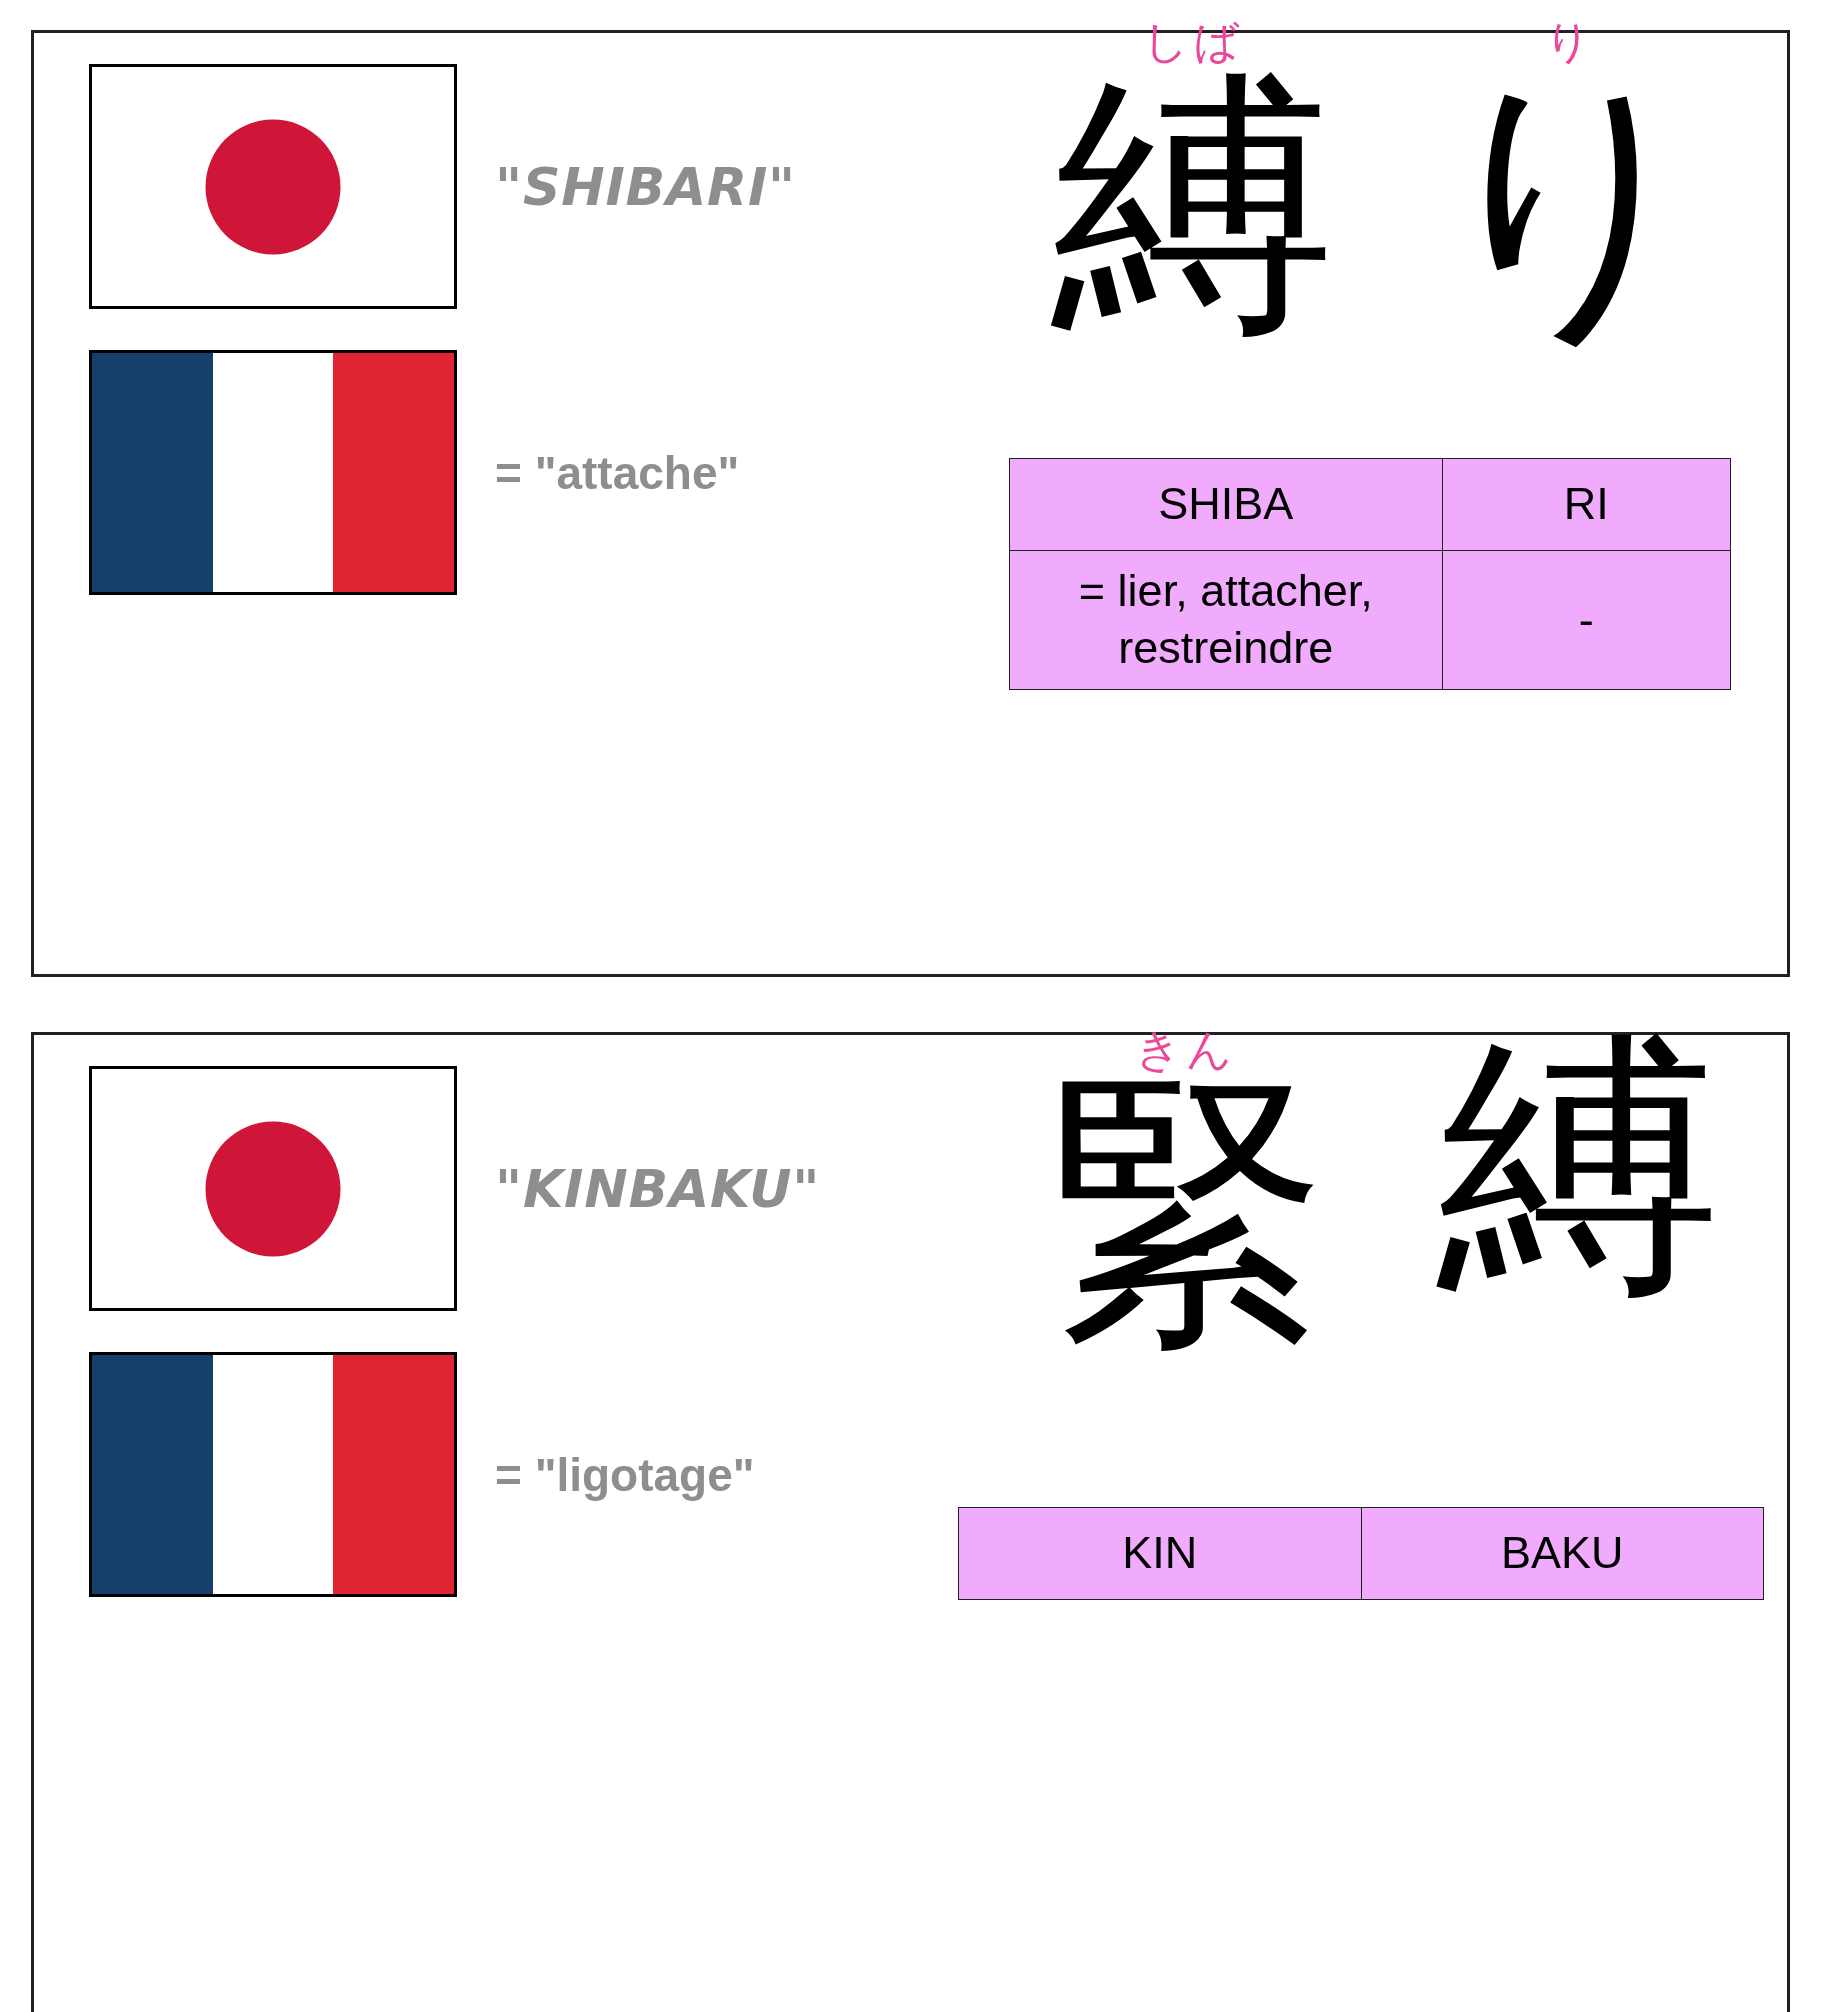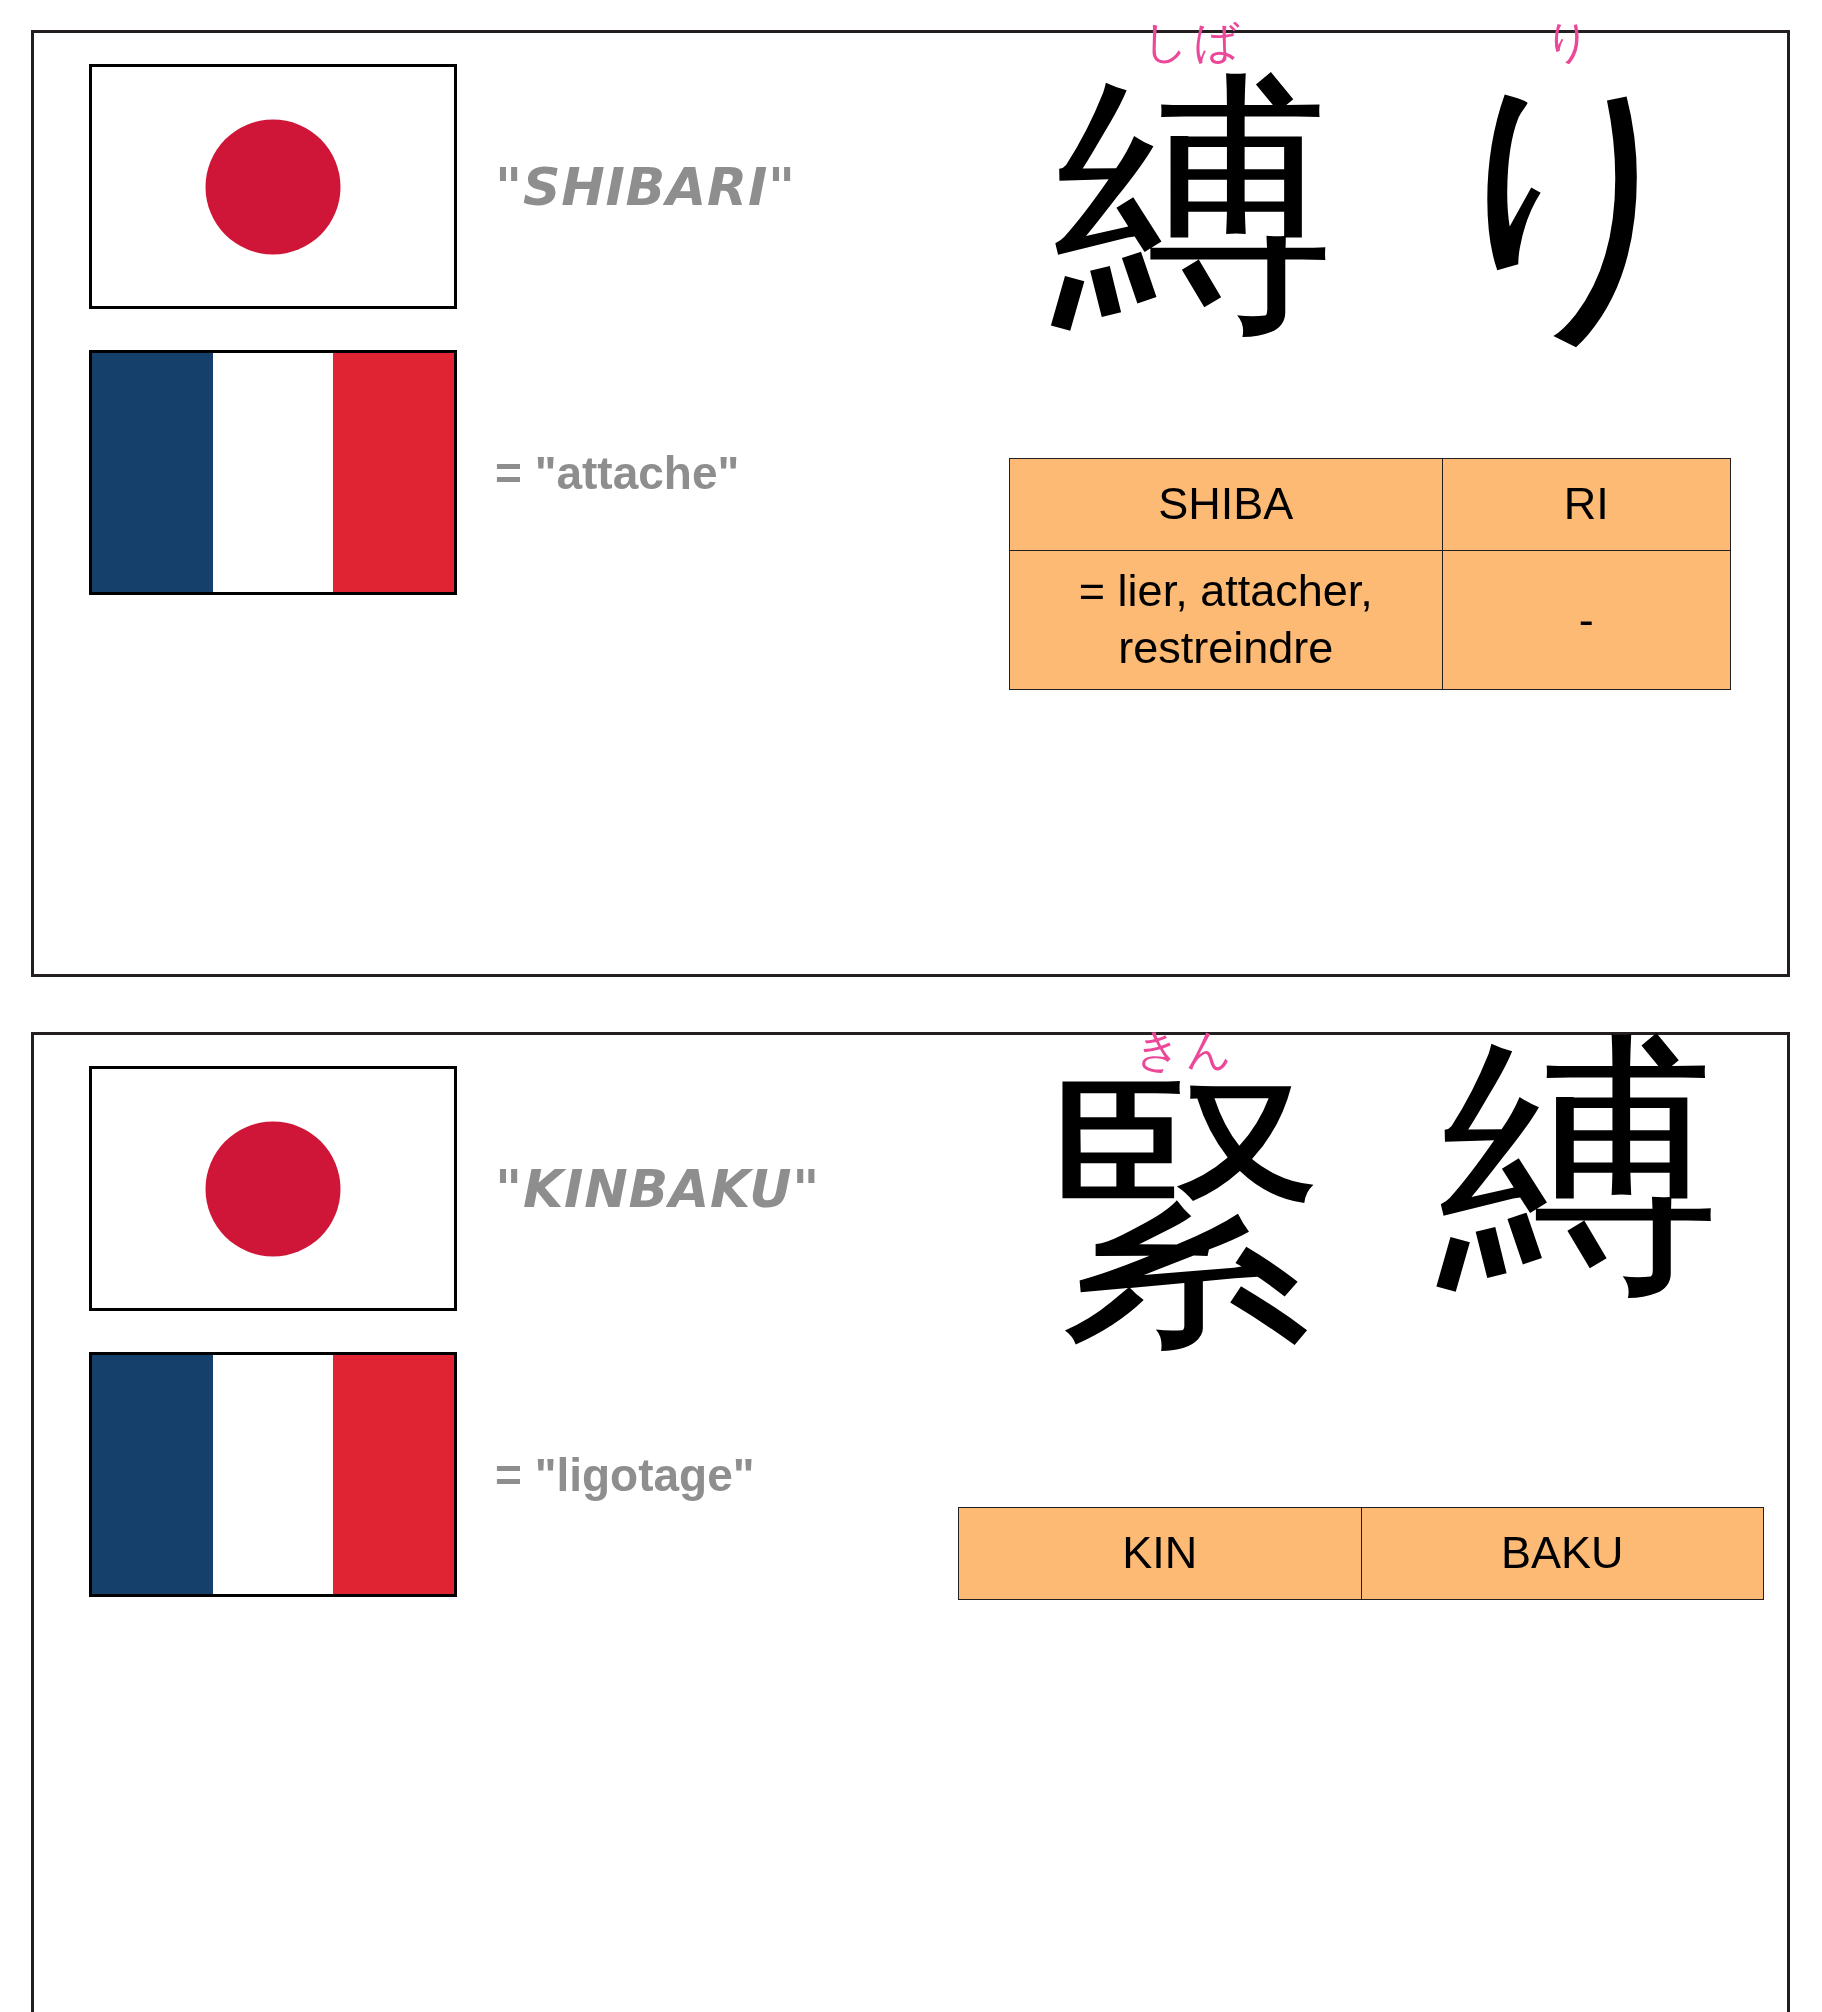--- a/index.html
+++ b/index.html
@@ -117,21 +117,21 @@
     font-size: 283px;
     line-height: 0.98;
     color: #000000;
   }
 
   
   .kv-table {
     position: absolute;
     border-collapse: collapse;
     table-layout: fixed;
-    background: #fdba74;
+    background: #f0abfc;
   }
   .kv-table td {
     border: 1.6px solid #231f20;
     text-align: center;
     vertical-align: middle;
     font-size: 45px;
     line-height: 1.25;
     color: #000000;
     padding: 12.6px 7.9px;
   }

